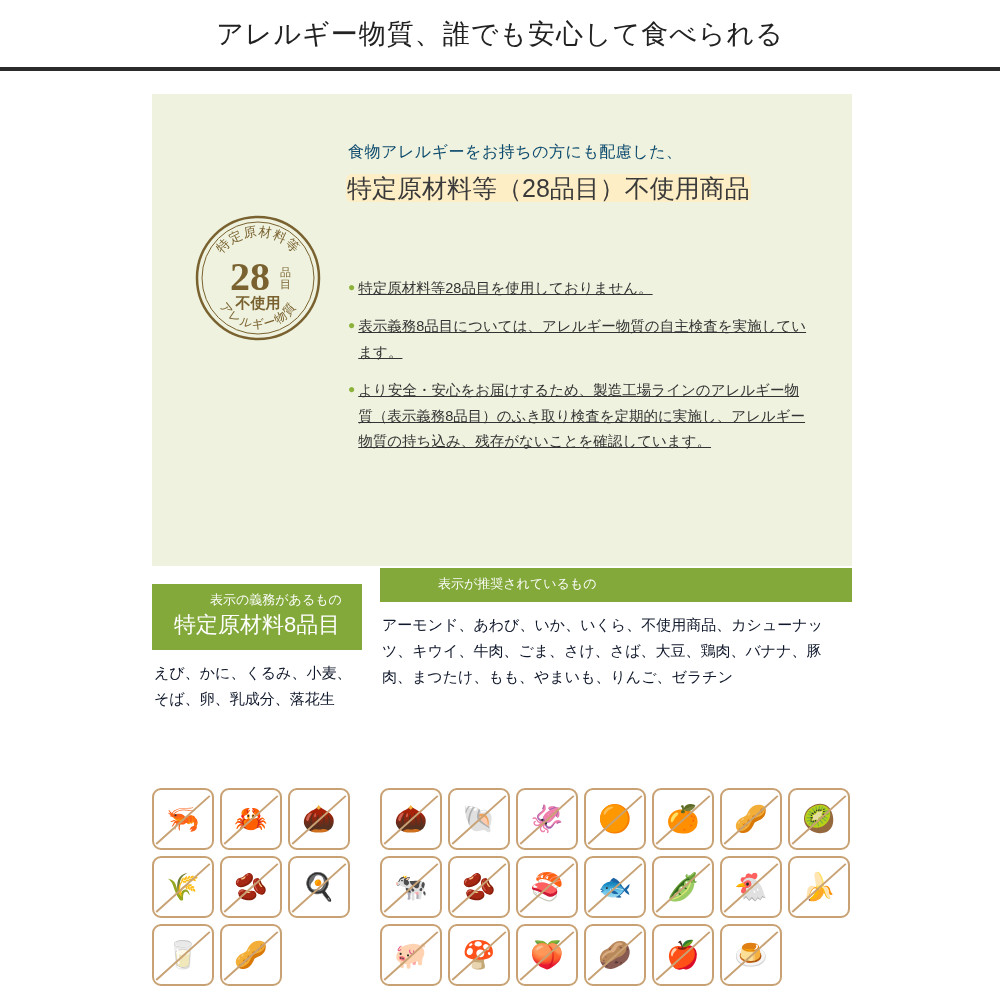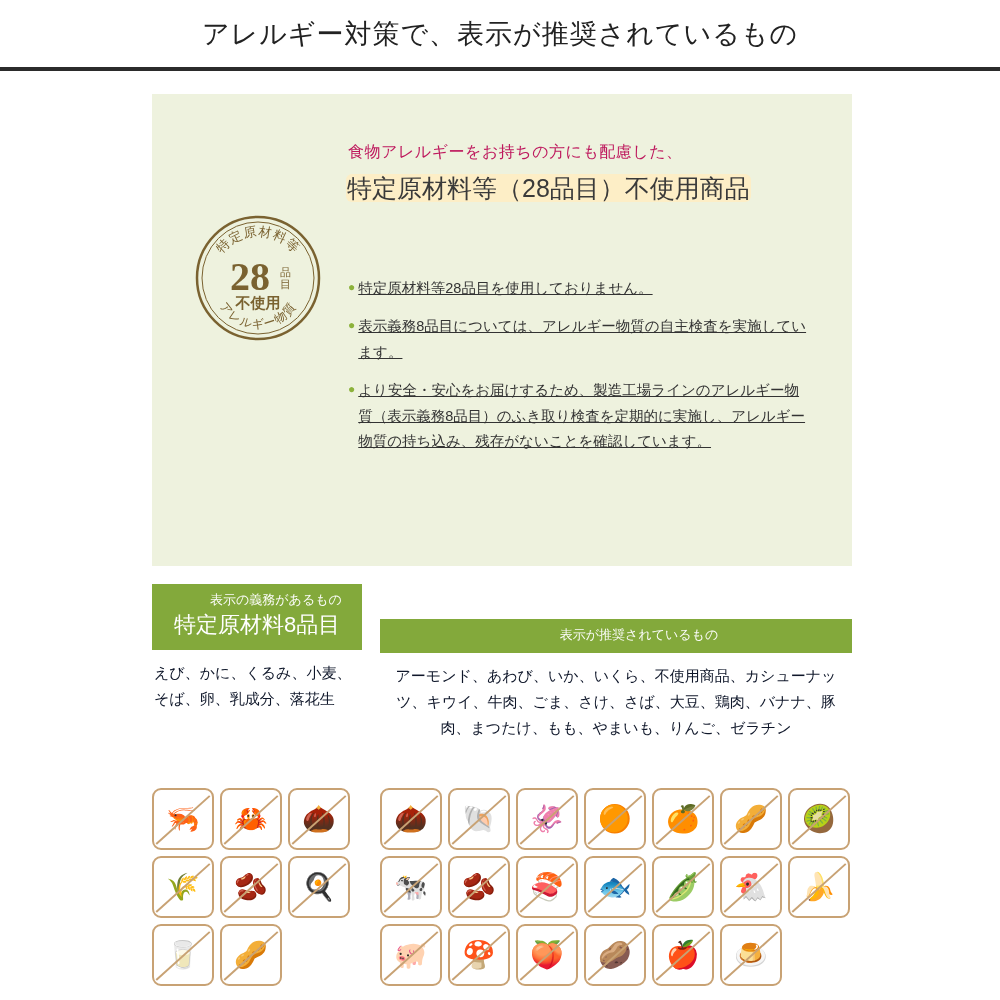--- a/index.html
+++ b/index.html
@@ -48,21 +48,21 @@
     width: 700px;
     height: 472px;
     background: #eef2de;
     box-sizing: border-box;
   }
   .panel-lead {
     position: absolute;
     left: 196px;
     top: 48px;
     font-size: 16px;
-    color: #be185d;
+    color: #0c4a6e;
     letter-spacing: 0.5px;
   }
   .panel-headline {
     position: absolute;
     left: 194px;
     top: 78px;
     width: 460px;
     font-size: 25px;
     line-height: 1.35;
     color: #3a3a3a;
@@ -106,21 +106,21 @@
     height: 132px;
   }
   .badge svg { display: block; }
 
   
   .col {
     position: absolute;
     box-sizing: border-box;
   }
   .col-left { left: 152px; top: 584px; width: 210px; }
-  .col-right { left: 380px; top: 619px; width: 472px; text-align: center; }
+  .col-right { left: 380px; top: 568px; width: 472px; }
 
   .col-head {
     background: #83a93b;
     color: #ffffff;
     padding: 8px 12px 9px 12px;
     box-sizing: border-box;
   }
   .col-head-sub {
     font-size: 13px;
     line-height: 1.3;
@@ -186,21 +186,21 @@
     transform: rotate(-42deg);
     transform-origin: center;
   }
 </style>
 </head>
 <body>
 
 <div class="page">
 
   <div class="header">
-    <div class="header-title">アレルギー対策で、表示が推奨されているもの</div>
+    <div class="header-title">アレルギー物質、誰でも安心して食べられる</div>
     <div class="header-rule"></div>
   </div>
 
   <div class="panel">
 
     <div class="badge">
       <svg viewBox="0 0 132 132" width="132" height="132" aria-hidden="true">
         <circle cx="66" cy="66" r="61" fill="none" stroke="#7a6230" stroke-width="2.5"></circle>
         <circle cx="66" cy="66" r="56" fill="none" stroke="#7a6230" stroke-width="1"></circle>
         <path id="topArc" d="M 20 70 A 46 46 0 0 1 112 70" fill="none"></path>

